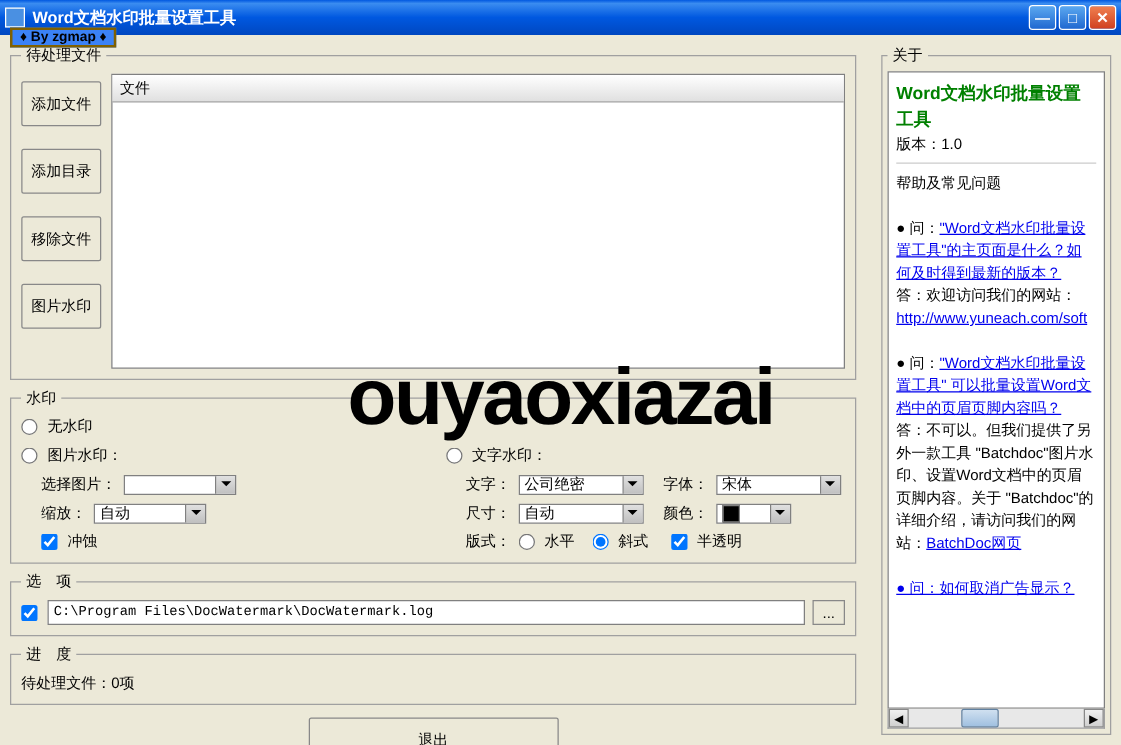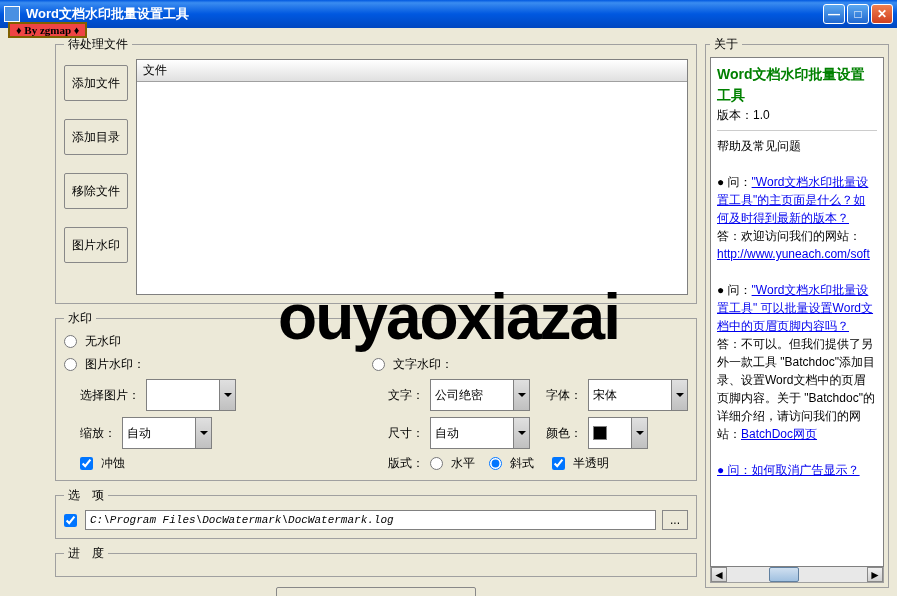--- a/index.html
+++ b/index.html
@@ -2,35 +2,35 @@
 <html><head>
 <meta charset="utf-8">
 <style>
 * { box-sizing: border-box; margin: 0; padding: 0; font-family: "Microsoft YaHei", SimSun, Arial, sans-serif; font-size: 12px; }
 body { background: #ece9d8; width: 897px; height: 596px; overflow: hidden; position: relative; }
 .titlebar { background: linear-gradient(to bottom, #0058e0, #3a8cf0 10%, #0058e0 50%, #0047c0); height: 28px; display: flex; align-items: center; padding: 0 4px; color: #fff; font-weight: bold; }
 .titlebar .tb-icon { width: 16px; height: 16px; background: #4a90e2; margin-right: 6px; border: 1px solid #fff; }
 .titlebar .tb-title { flex: 1; font-size: 13px; }
 .winbtn { width: 22px; height: 20px; background: linear-gradient(to bottom, #5ba8f0, #2068d0); border: 1px solid #fff; border-radius: 3px; margin-left: 2px; color: #fff; display: flex; align-items: center; justify-content: center; font-weight: bold; cursor: pointer; }
 .winbtn.close { background: linear-gradient(to bottom, #f08050, #d04020); }
-.tag { position: absolute; top: 22px; left: 8px; background: #ef4444; border: 2px solid #806000; padding: 0 6px; font-size: 11px; font-weight: bold; color: #000; z-index: 10; font-family: Liberation Serif, serif; }
-.client { display: flex; padding: 8px; gap: 8px; height: calc(100% - 28px); margin-left: 47px; }
+.tag { position: absolute; top: 22px; left: 8px; background: #3b82f6; border: 2px solid #806000; padding: 0 6px; font-size: 11px; font-weight: bold; color: #000; z-index: 10; }
+.client { display: flex; padding: 8px; gap: 20px; height: calc(100% - 28px); }
 .left { flex: 1; display: flex; flex-direction: column; gap: 6px; }
 .right { width: 184px; display: flex; flex-direction: column; }
 fieldset { border: 1px solid #a0a0a0; padding: 6px 8px 8px 8px; position: relative; }
 fieldset > legend { padding: 0 4px; background: #ece9d8; }
 .files-body { display: flex; gap: 8px; }
 .files-btns { display: flex; flex-direction: column; gap: 18px; padding-top: 6px; }
 button.wbtn { width: 64px; height: 36px; background: #ece9d8; border: 1px solid #888; border-radius: 2px; cursor: pointer; }
 .listbox { flex: 1; height: 236px; background: #fff; border: 1px solid #808080; }
 .listbox .hdr { background: linear-gradient(#fff,#e0e0e0); border-bottom: 1px solid #a0a0a0; padding: 2px 6px; }
 .wm-body { display: flex; flex-direction: column; gap: 6px; }
 .row { display: flex; align-items: center; gap: 6px; }
 input[type=radio], input[type=checkbox] { margin: 0 2px 0 0; }
-.combo { height: 32px; border: 1px solid #808080; background: #fff; display: inline-flex; align-items: center; }
+.combo { height: 16px; border: 1px solid #808080; background: #fff; display: inline-flex; align-items: center; }
 .combo .val { flex: 1; padding: 0 4px; white-space: nowrap; overflow: hidden; }
 .combo .arrow { width: 16px; height: 100%; background: linear-gradient(#e0e0e0,#c0c0c0); border-left: 1px solid #808080; display: flex; align-items: center; justify-content: center; }
 .arrow::after { content: ""; border: 4px solid transparent; border-top-color: #000; margin-top: 3px; }
 .color-sw { width: 14px; height: 14px; background: #000; border: 1px solid #808080; margin-left: 4px; }
 .lbl { white-space: nowrap; }
 .wm-cols { display: flex; gap: 20px; }
 .wm-col { flex: 1; display: flex; flex-direction: column; gap: 6px; padding-left: 16px; }
 .textinput { height: 20px; border: 1px solid #808080; background: #fff; padding: 0 4px; font-family: "Courier New", monospace; font-size: 11px; }
 .browse { width: 26px; height: 20px; border: 1px solid #888; background: #ece9d8; cursor: pointer; }
 .about-box { flex: 1; background: #fff; border: 1px solid #808080; padding: 6px; overflow: hidden; line-height: 1.5; }
@@ -146,27 +146,28 @@
             </div>
           </div>
         </div>
       </div>
     </fieldset>
 
     <fieldset>
       <legend>选　项</legend>
       <div class="row">
         <input type="checkbox" checked="" style="">
-        <input class="textinput" style="flex: 1 1 0%; font-style: italic;" value="C:\Program Files\DocWatermark\DocWatermark.log">
+        <input class="textinput" style="flex: 1 1 0%;" value="C:\Program Files\DocWatermark\DocWatermark.log">
         <button class="browse">...</button>
       </div>
     </fieldset>
 
     <fieldset>
       <legend>进　度</legend>
+      <div>待处理文件：0项</div>
     </fieldset>
 
     <div style="text-align:center; padding-top:4px;">
       <button class="wbtn" style="width:200px;">退出</button>
     </div>
   </div>
 
   <div class="right">
     <fieldset style="flex:1; display:flex; flex-direction:column; padding:4px;">
       <legend>关于</legend>
@@ -174,21 +175,21 @@
         <div class="green">Word文档水印批量设置工具</div>
         <div><span>版本：</span><span>1.0</span></div>
         <hr>
         <div style="font-weight:normal;">帮助及常见问题</div>
         <br>
         <div><span>● 问：</span><a>"Word文档水印批量设置工具"的主页面是什么？如何及时得到最新的版本？</a></div>
         <div>答：欢迎访问我们的网站：</div>
         <a>http://www.yuneach.com/soft</a>
         <br><br>
         <div><span>● 问：</span><a>"Word文档水印批量设置工具" 可以批量设置Word文档中的页眉页脚内容吗？</a></div>
-        <span>答：不可以。但我们提供了另外一款工具 "Batchdoc"添加目录、设置Word文档中的页眉页脚内容。关于 "Batchdoc"的详细介绍，请访问我们的网站：</span><a>BatchDoc网页</a>
+        <span>答：不可以。但我们提供了另外一款工具 "Batchdoc"图片水印、设置Word文档中的页眉页脚内容。关于 "Batchdoc"的详细介绍，请访问我们的网站：</span><a>BatchDoc网页</a>
         <br><br>
         <a>● 问：如何取消广告显示？</a>
       </div>
       <div class="hscroll">
         <div class="sbtn">◄</div>
         <div class="track">
             <div class="thumb"></div>
           </div>
         <div class="sbtn">►</div>
       </div>

